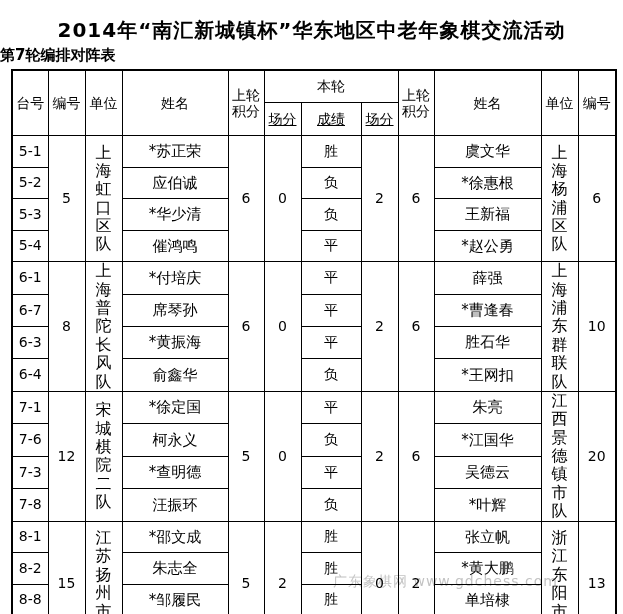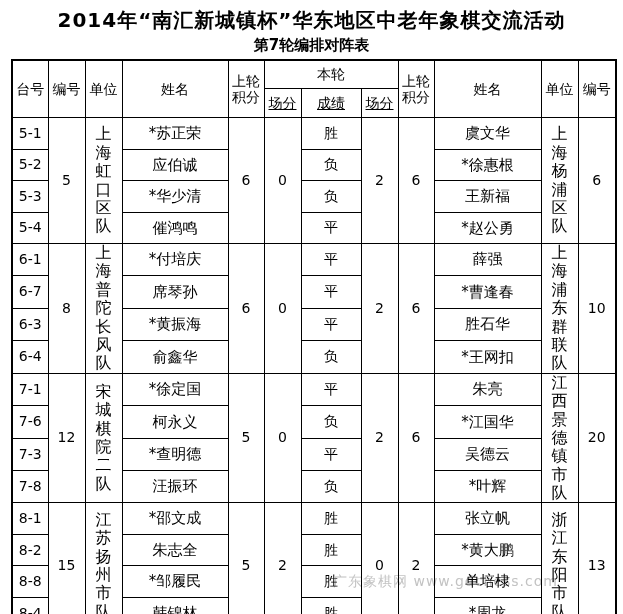--- a/index.html
+++ b/index.html
@@ -10,25 +10,25 @@
     background: #ffffff;
     overflow: hidden;
     color: #000;
     font-family: "DejaVu Sans", sans-serif;
   }
   .title {
     text-align: center;
     font-weight: bold;
     font-size: 20px;
     line-height: 26px;
-    padding-top: 7px;
+    padding-top: 17px;
     letter-spacing: 1px;
   }
   .subtitle {
-    text-align: center;
+    text-align: left;
     font-weight: bold;
     font-size: 15px;
     line-height: 18px;
     margin-top: 3px;
   }
   table.pairing {
     border-collapse: collapse;
     table-layout: fixed;
     width: 604px;
     margin: 5px 0 0 11px;
@@ -48,21 +48,21 @@
   thead tr.sub th { height: 28px; text-decoration: underline; }
   tbody td { font-size: 15px; height: 30.5px; line-height: 1.1; }
   td.num { font-size: 14px; }
   td.unit {
     font-size: 16px;
     word-break: break-all;
     padding: 0 3px;
     line-height: 1.15;
   }
   td.result { font-size: 14px; }
-  th.wrap { padding: 8px 3px; }
+  th.wrap { padding: 16px 3px; }
   .watermark {
     position: absolute;
     left: 333px;
     top: 573px;
     font-size: 14px;
     letter-spacing: 1px;
     white-space: nowrap;
     z-index: 0;
   }
 </style>

